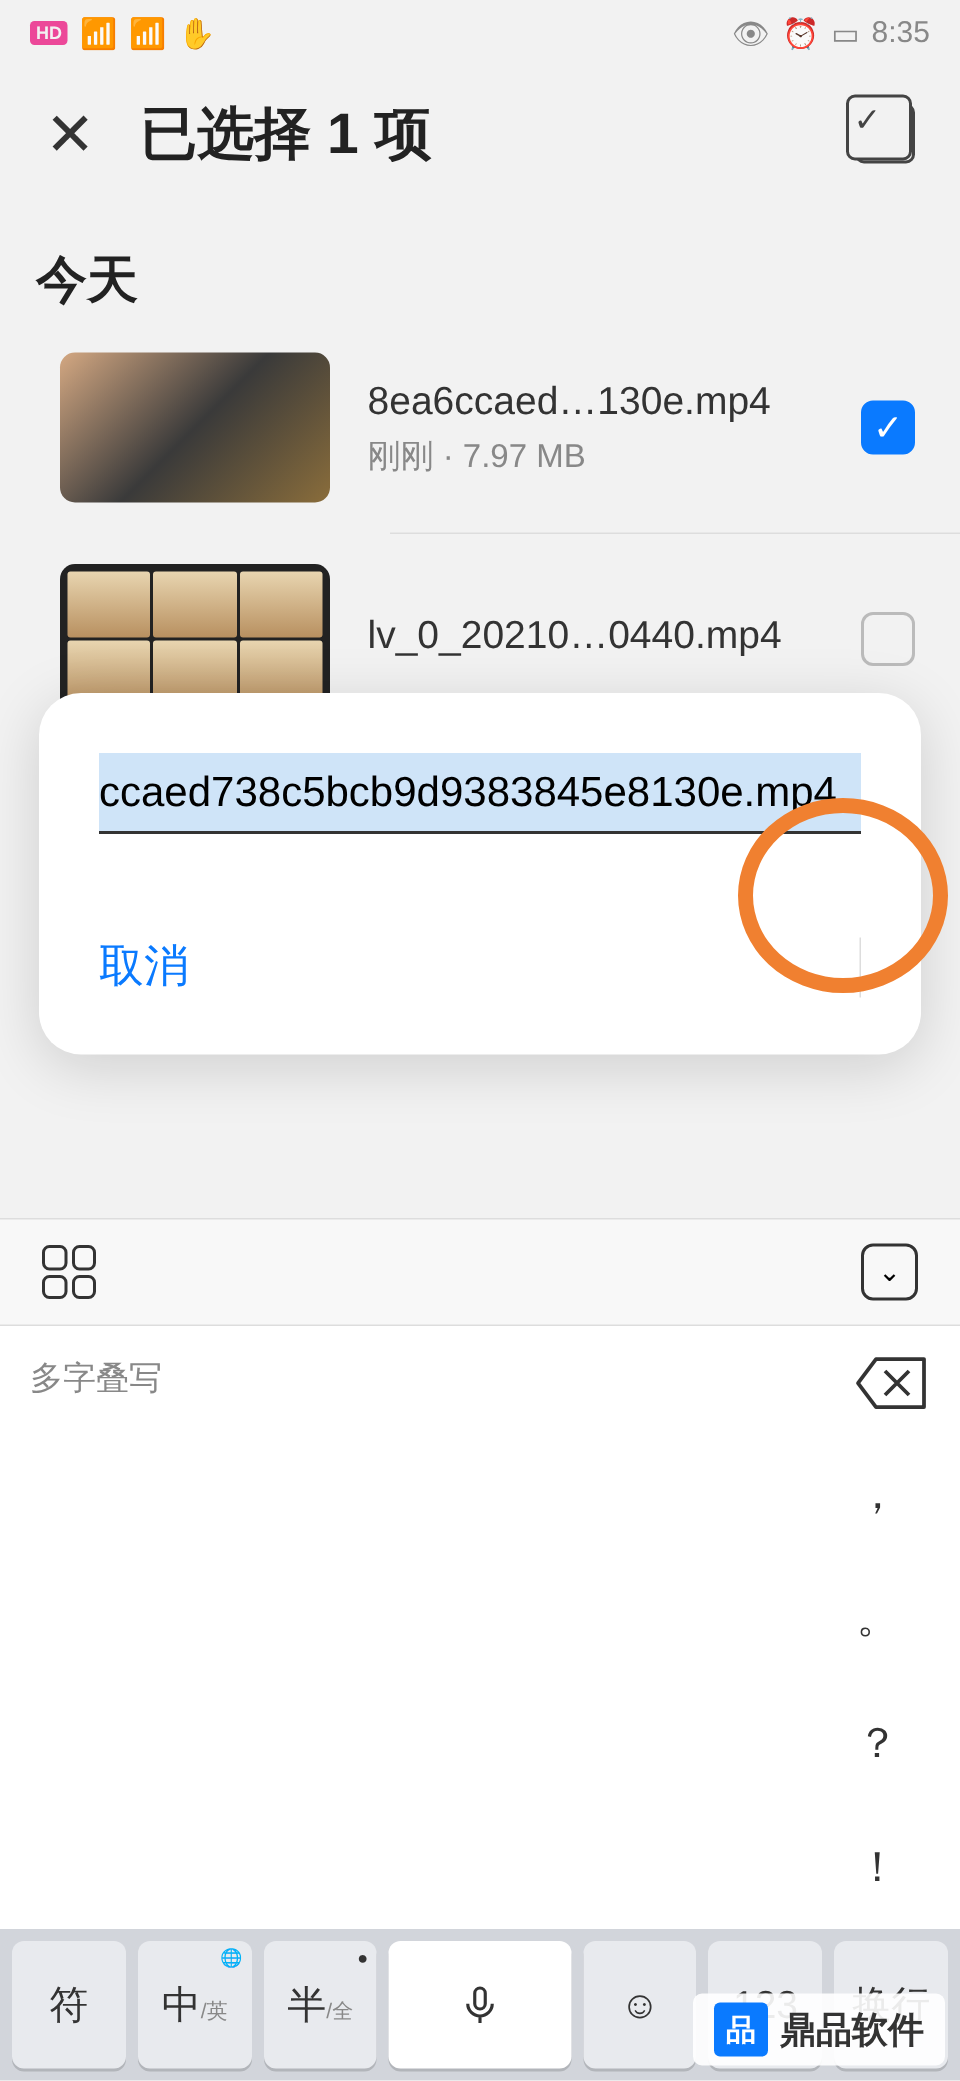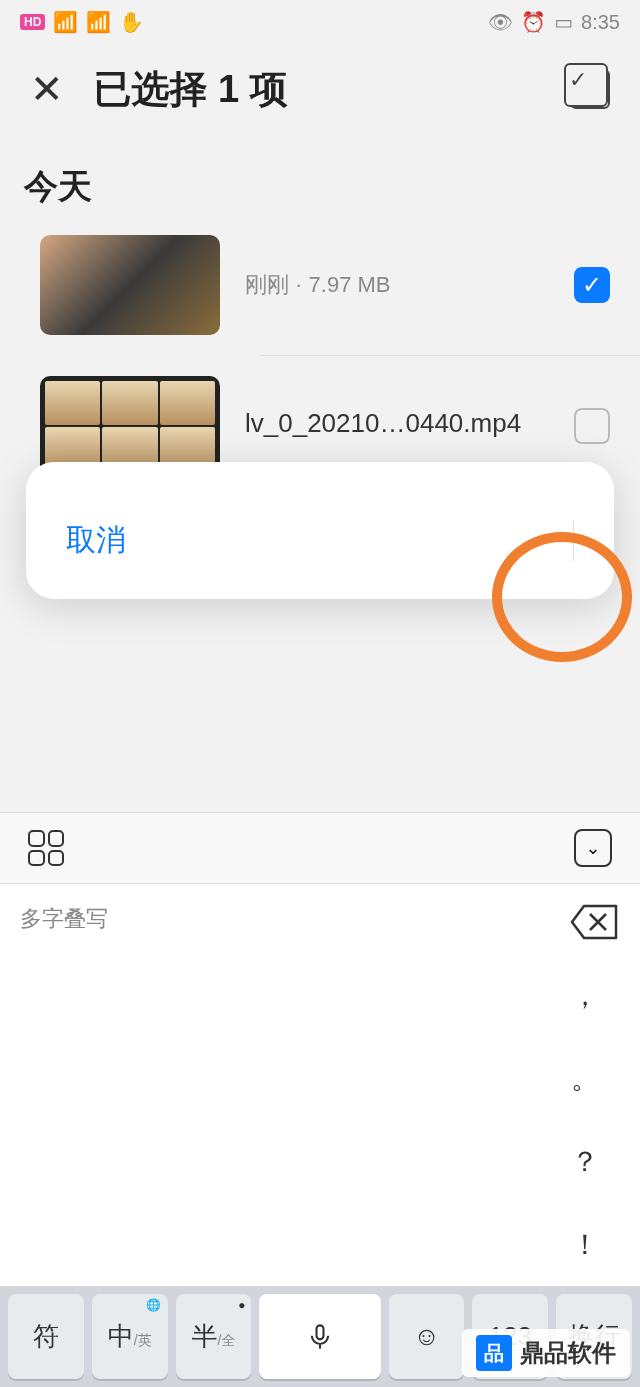--- a/index.html
+++ b/index.html
@@ -82,20 +82,21 @@
   <div class="select-all">
     <span class="select-all-check">✓</span>
   </div>
 </div>
 
 <div class="section-title">今天</div>
 
 <div class="file-item">
   <div class="thumb thumb1"></div>
   <div class="file-info">
+    <div class="file-name">8ea6ccaed…130e.mp4</div>
     <div class="file-meta">刚刚 · 7.97 MB</div>
   </div>
   <div class="checkbox checked">✓</div>
 </div>
 <div class="divider"></div>
 <div class="file-item">
   <div class="thumb thumb2">
     <div class="thumb2-cell"></div>
       <div class="thumb2-cell"></div>
       <div class="thumb2-cell"></div>
@@ -103,20 +104,23 @@
       <div class="thumb2-cell"></div>
       <div class="thumb2-cell"></div>
   </div>
   <div class="file-info">
     <div class="file-name">lv_0_20210…0440.mp4</div>
   </div>
   <div class="checkbox"></div>
 </div>
 
 <div class="dialog">
+  <div class="dialog-input-wrap">
+    <input class="dialog-input" value="ccaed738c5bcb9d9383845e8130e.mp4" style="">
+  </div>
   <div class="dialog-buttons">
     <div class="dialog-btn">取消</div>
     <div class="btn-divider"></div>
   </div>
   <div class="annotation"></div>
 </div>
 
 <div class="keyboard-toolbar">
   <div class="kb-grid">
     <div class="kb-grid-cell"></div>

